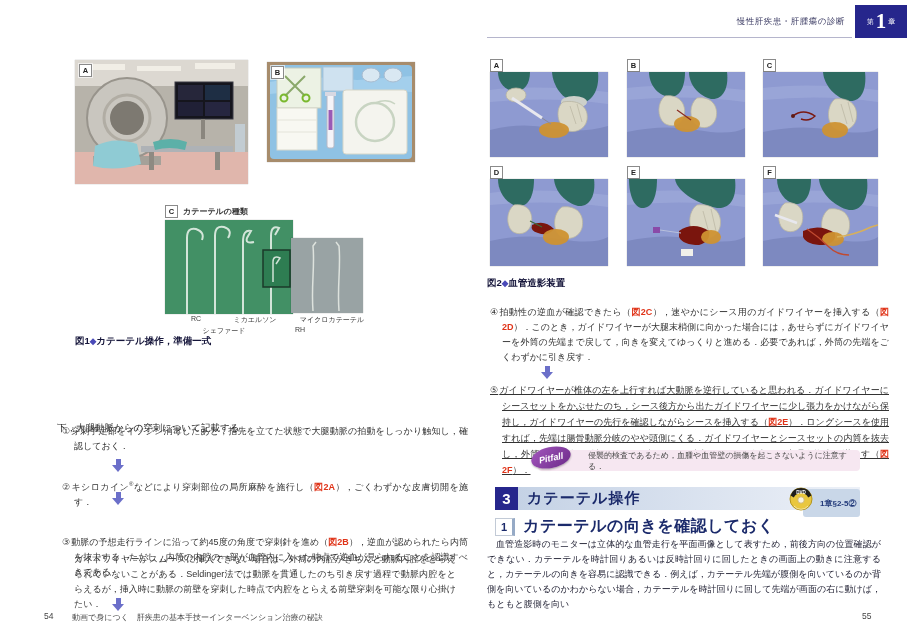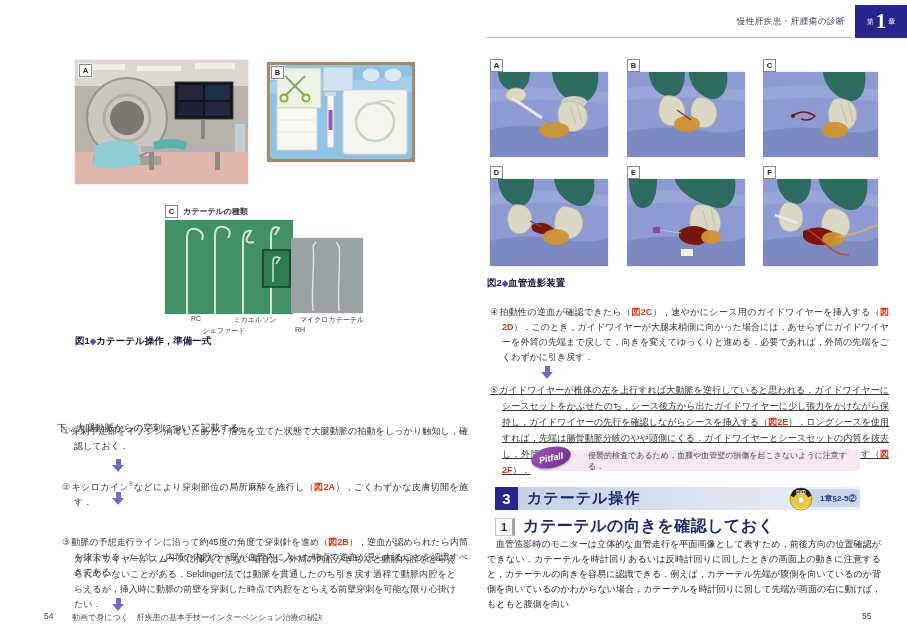--- a/index.html
+++ b/index.html
@@ -307,21 +307,21 @@
 
   <div class="abs pitfall-bar" style="left:538px;top:450px;width:322px;height:21px;">
     <span class="pitfall-text">侵襲的検査であるため，血腫や血管壁の損傷を起こさないように注意する．</span>
   </div>
   <div class="abs pitfall-badge" style="left:531px;top:447px;">Pitfall</div>
 
   <div class="abs sec-bar" style="left:495px;top:487px;width:365px;height:23px;">
     <div class="sec-num">3</div>
     <div class="sec-title">カテーテル操作</div>
   </div>
-  <div class="abs dvd-ref-bar" style="left:803px;top:489px;width:57px;height:18px;text-align:right;">
+  <div class="abs dvd-ref-bar" style="left:803px;top:489px;width:57px;height:28px;text-align:right;">
     <span class="dvd-ref-text">1章§2-5②</span>
   </div>
   <svg class="abs" style="left:788px;top:485px;" width="27" height="27" viewBox="0 0 27 27">
     <circle cx="13" cy="14" r="11" fill="#e9c73e" stroke="#b2951f" stroke-width="1"></circle>
     <path d="M2.6,10.5 A11,11 0 0 1 23.4,10.5 L20.2,12.6 A8,8 0 0 0 5.8,12.6 Z" fill="#1d1d1d"></path>
     <circle cx="13" cy="15" r="3.2" fill="#f8f4e2" stroke="#c9b068" stroke-width=".8"></circle>
     <path d="M6,21 A9,9 0 0 0 20,21" stroke="#fff" stroke-width="1" opacity=".55" fill="none"></path>
     <text x="13" y="8.6" font-size="4.6" font-weight="bold" fill="#ffffff" text-anchor="middle" font-family="Liberation Sans, sans-serif">DVD</text>
   </svg>
 

